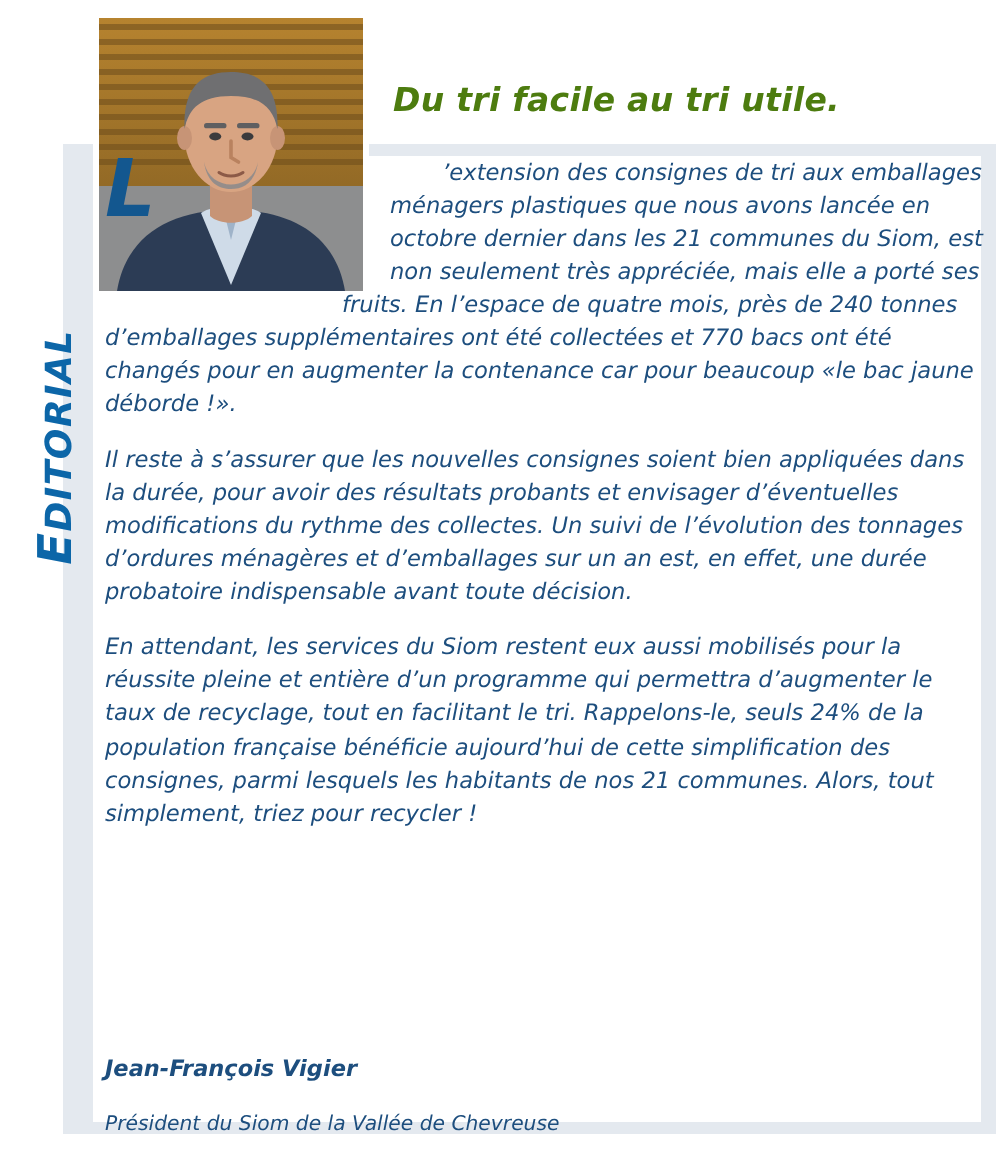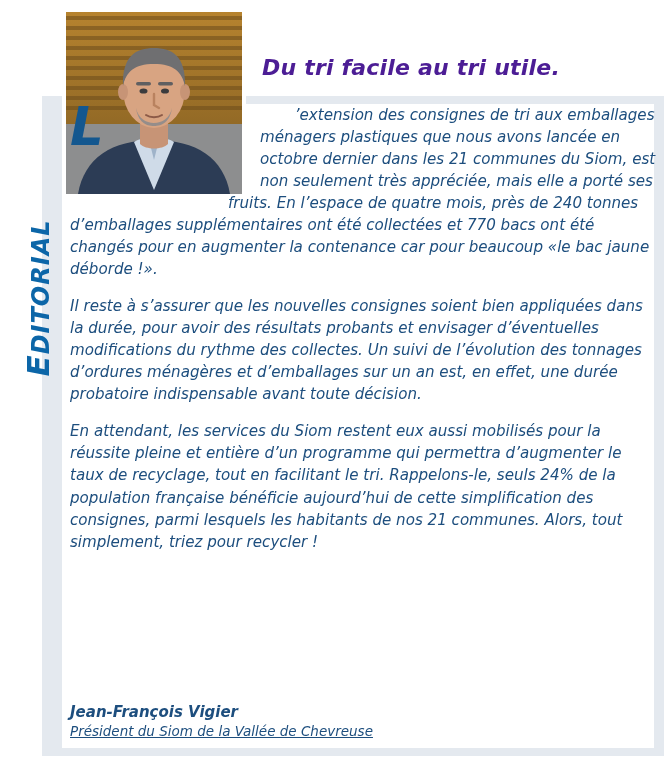--- a/index.html
+++ b/index.html
@@ -79,21 +79,21 @@
   .portrait svg {
     display: block;
   }
 
   
   .headline {
     position: absolute;
     left: 262px;
     top: 55px;
     width: 400px;
-    color: #4c1d95;
+    color: #4d7c0f;
     font-size: 22px;
     font-weight: bold;
     font-style: italic;
     letter-spacing: 0.2px;
   }
 
   
   .body-text {
     position: absolute;
     left: 70px;
@@ -135,25 +135,24 @@
     position: absolute;
     left: 70px;
     top: 703px;
     width: 520px;
     color: #1d4e7e;
     font-style: italic;
   }
   .sig-name {
     font-size: 15px;
     font-weight: bold;
-    margin-bottom: 2px;
+    margin-bottom: 20px;
   }
   .sig-role {
     font-size: 13.5px;
-    text-decoration: underline;
   }
 </style>
 </head>
 <body>
 
 <div class="page">
 
   <div class="panel"></div>
   <div class="panel-inner"></div>
 

